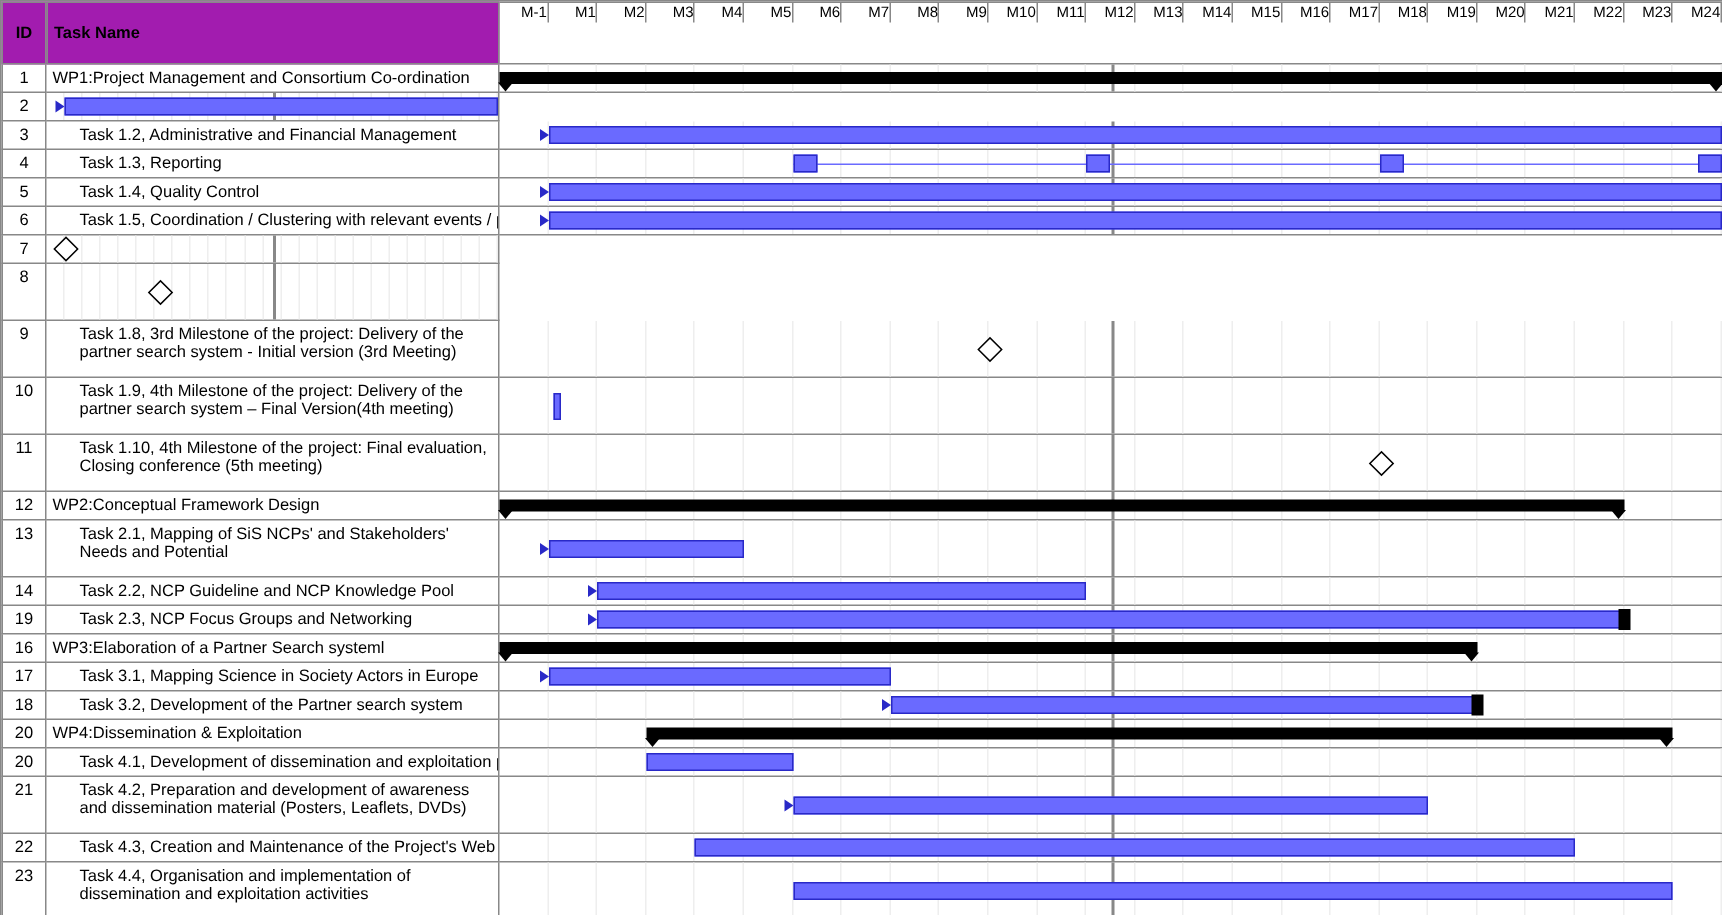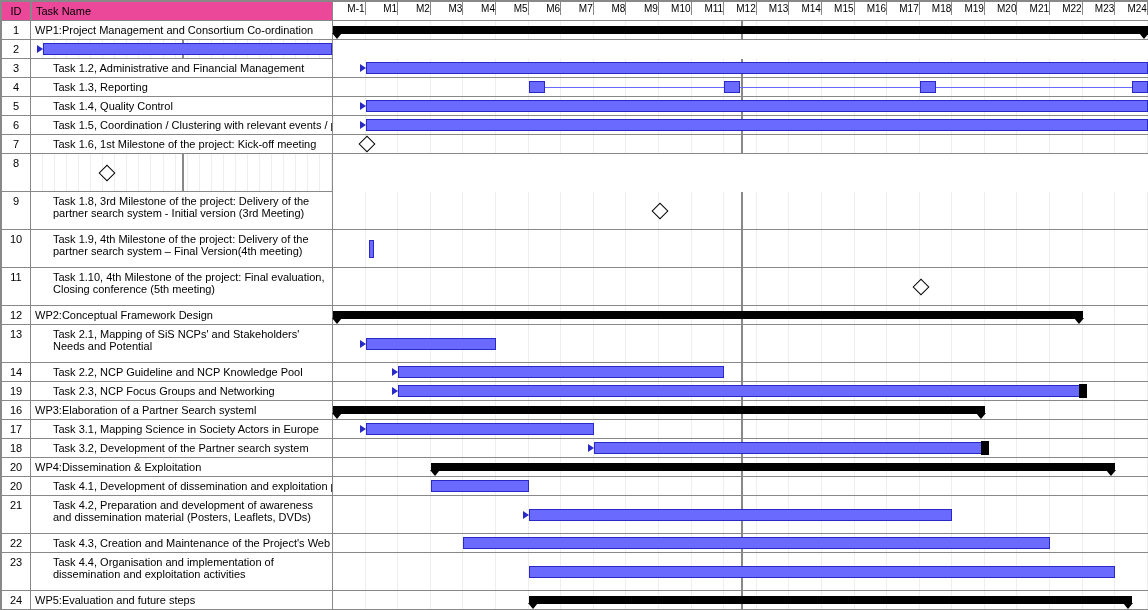--- a/index.html
+++ b/index.html
@@ -1,18 +1,18 @@
 <!DOCTYPE html>
 <html><head>
 <meta charset="utf-8">
 <style>
 html,body{margin:0;padding:0;font-family:Arial,Helvetica,sans-serif;font-size:11px;color:#000;background:#fff}
 .container{width:1148px;border:1px solid #888;position:relative}
 .topgrid{display:grid;grid-template-columns:30px 302px 1fr}
-.hdr{border:1px solid #888;padding:3px 4px;background:#ec4899;text-align:left;font-weight:normal}
+.hdr{border:1px solid #888;padding:14px 4px;background:#a21caf;text-align:left;font-weight:bold}
 .hdr-id{text-align:center}
 .timeline-head{border:1px solid #888;border-left:none}
 .year-row{display:flex}
 .year-cell{border-right:1px solid #888;text-align:center;padding:2px 0}
 .month-row{display:flex}
 .month-cell{flex:1;border-right:1px solid #888;text-align:right;padding:1px 0;font-size:10px}
 .row{display:grid;grid-template-columns:30px 302px 1fr}
 .id-cell{border:1px solid #888;border-top:none;text-align:center;padding:3px 2px}
 .name-cell{border:1px solid #888;border-top:none;border-left:none;padding:3px 4px;white-space:nowrap;overflow:hidden;text-overflow:clip}
 .name-cell.bold{font-weight:normal}
@@ -298,21 +298,20 @@
               <div></div>
             </div>
             <div class="sep-line" style="left: 50%;"></div>
             <div class="arrow-right" style="left: calc(4% - 6px);"></div>
             <div class="bar" style="left: 4%; width: 96%;"></div>
           </div>
         </div>
       </div>
       <div class="row">
         <div class="id-cell">7</div>
-        <div class="name-cell indent">Task 1.6, 1st Milestone of the project: Kick-off meeting</div>
         <div class="gantt-cell">
           <div class="gantt-inner">
             <div class="months-bg">
               <div></div>
               <div></div>
               <div></div>
               <div></div>
               <div></div>
               <div></div>
               <div></div>

